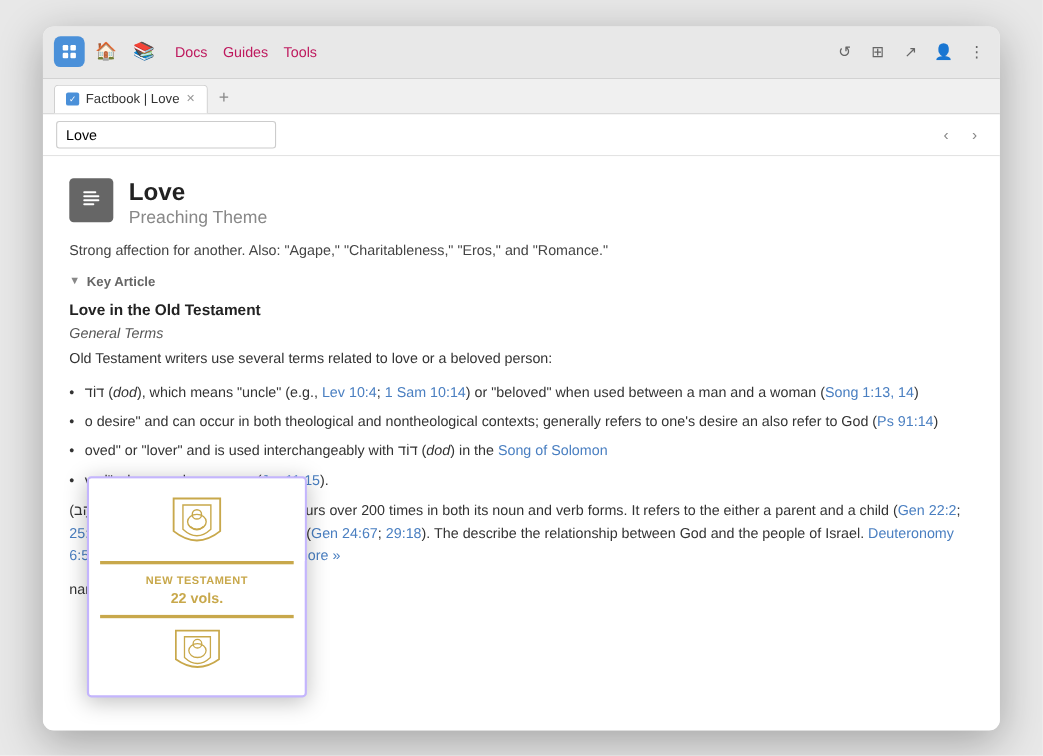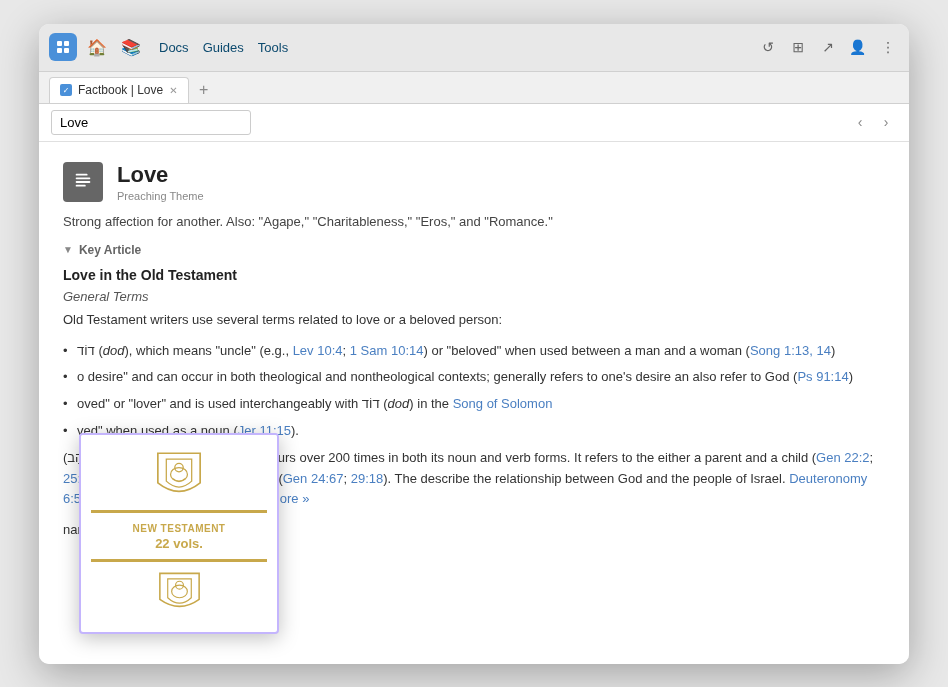--- a/index.html
+++ b/index.html
@@ -97,21 +97,21 @@
     }
 
     .toolbar-nav-links {
       display: flex;
       gap: 14px;
       margin-left: 8px;
     }
 
     .toolbar-nav-link {
       font-size: 13px;
-      color: #0c4a6e;
+      color: #be185d;
       cursor: pointer;
       padding: 2px 0;
     }
 
     .toolbar-right {
       margin-left: auto;
       display: flex;
       align-items: center;
       gap: 8px;
     }
@@ -254,21 +254,21 @@
     }
 
     .article-title {
       font-size: 22px;
       font-weight: bold;
       color: #222;
       line-height: 1.2;
     }
 
     .article-subtitle {
-      font-size: 11px;
+      font-size: 16px;
       color: #888;
       margin-top: 2px;
     }
 
     .article-description {
       font-size: 13px;
       color: #444;
       margin-bottom: 14px;
     }
 

